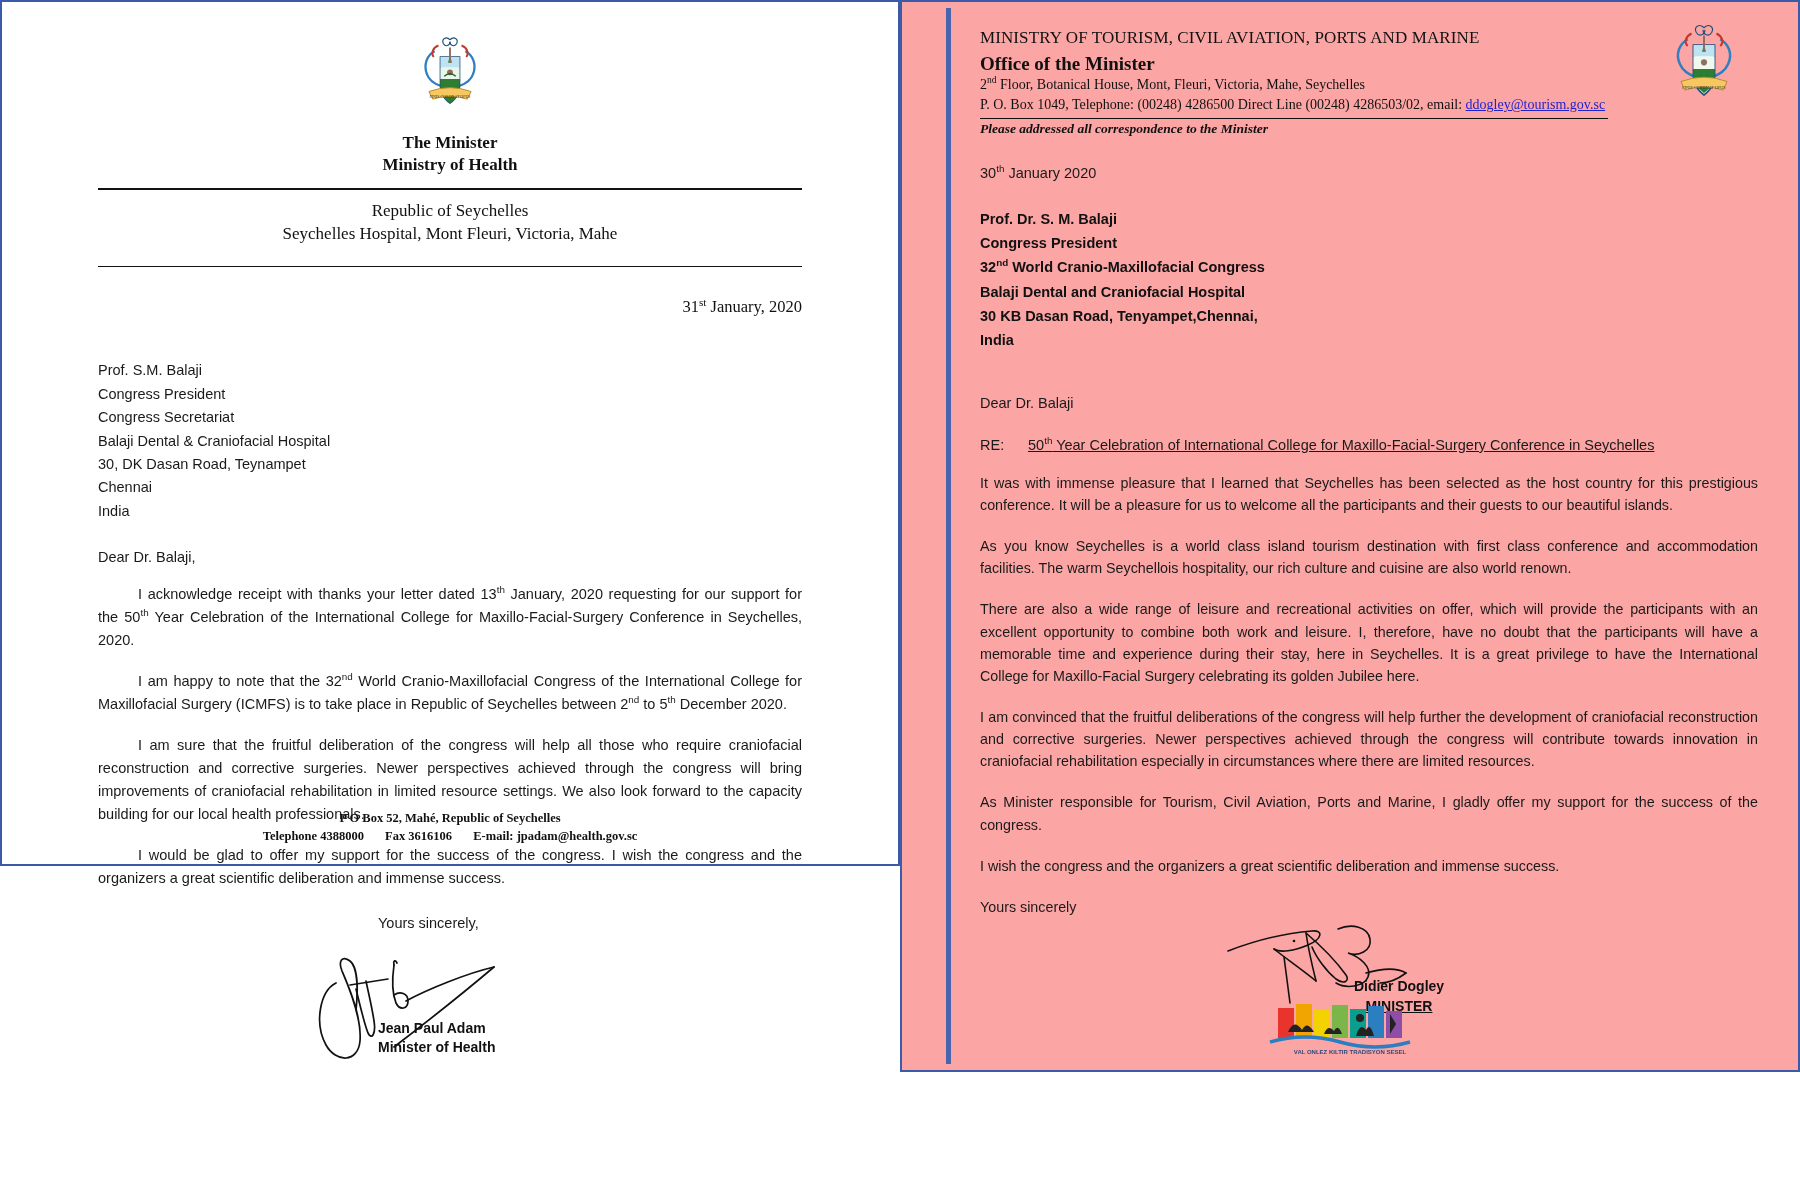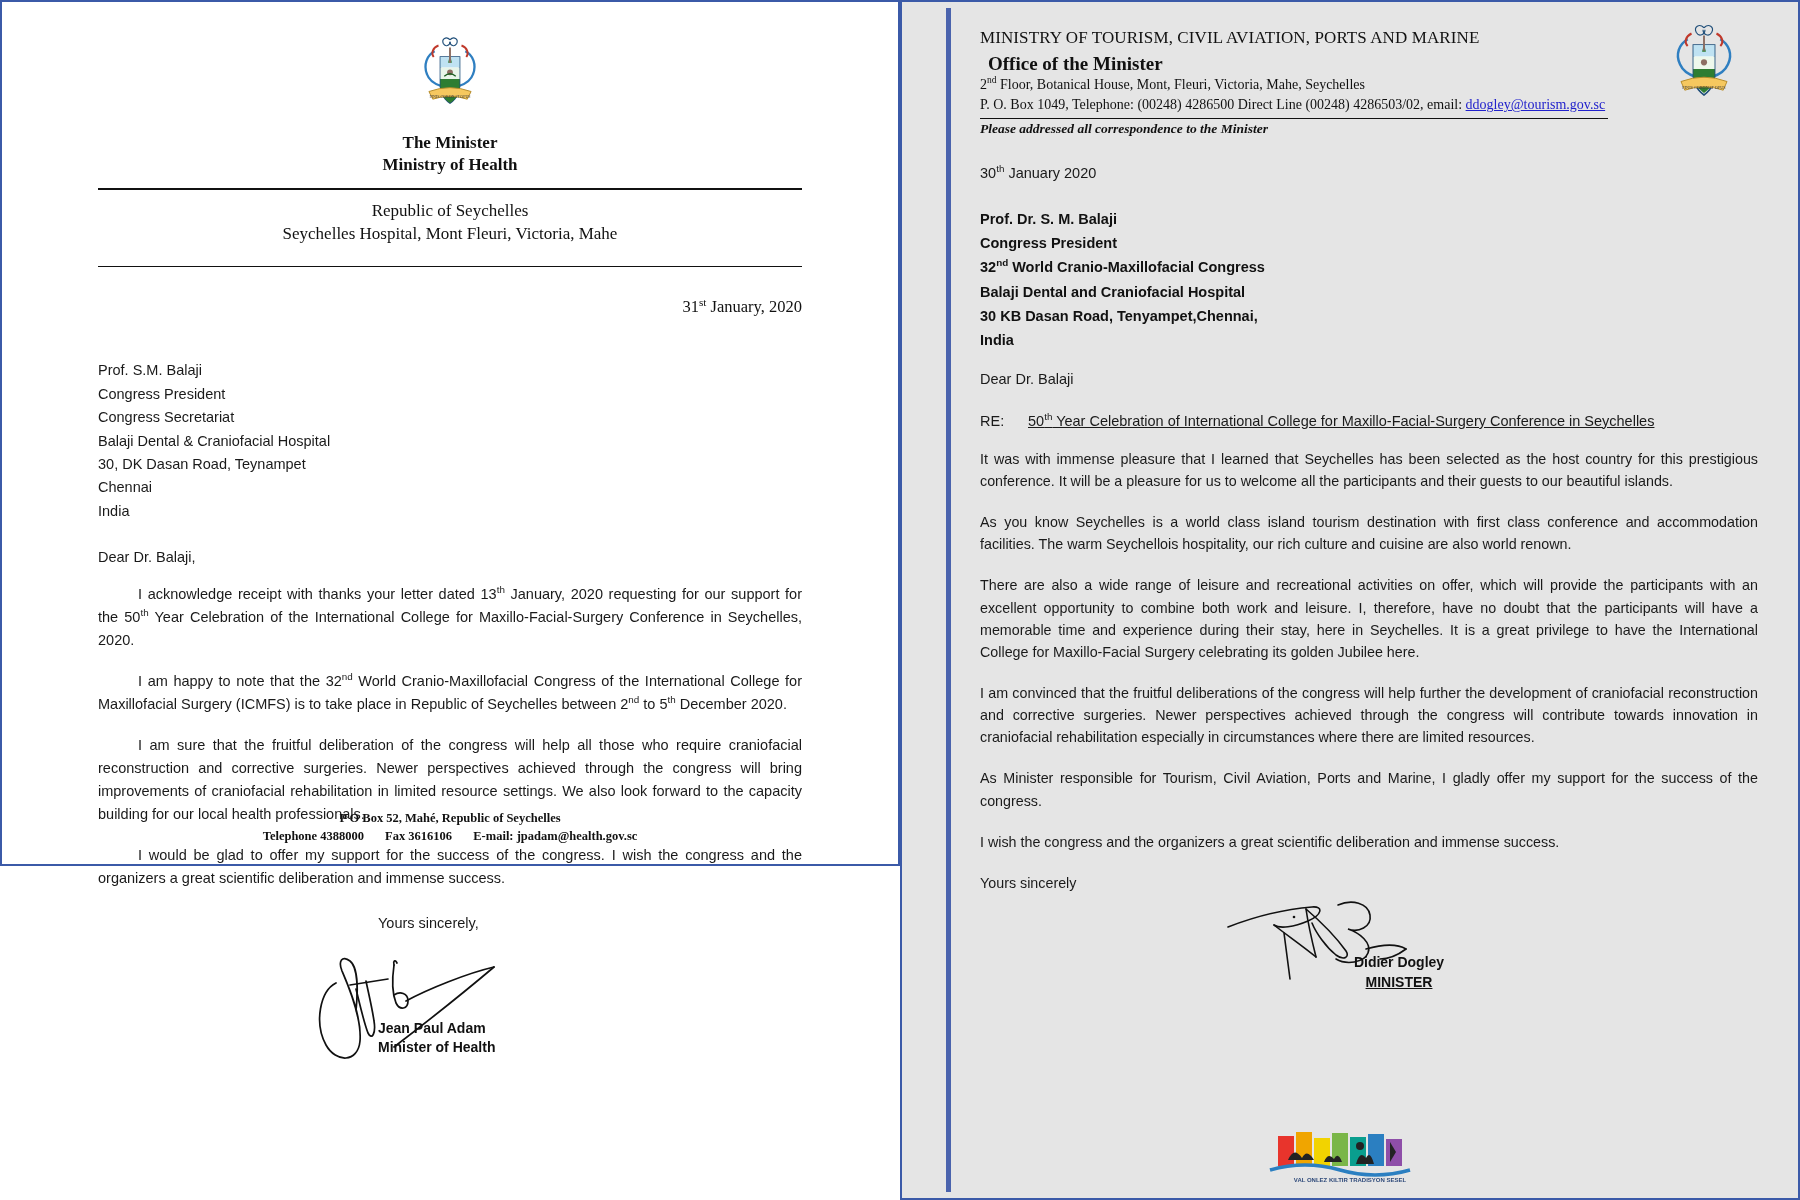--- a/index.html
+++ b/index.html
@@ -86,41 +86,40 @@
     font-weight:bold;
     font-size:12.5px;
     line-height:1.5;
     color:#111;
   }
   .footer-l .fline2 span { margin:0 9px; }
 
   
   .letter-right {
     position:relative;
-    width:900px; height:1200px;
-    background:#e5e5e5;
+    width:900px; height:1072px;
+    background:#fca5a5;
     border:2px solid #3b5aa8;
     padding:26px 40px 0 78px;
   }
   .rbar { position:absolute; left:44px; top:6px; bottom:6px; width:5px; background:#4a63ad; }
   .rhead { position:relative; padding-right:150px; }
   .mintitle {
     font-family:"Liberation Serif", serif;
     font-size:17px;
     letter-spacing:.1px;
     color:#111;
     white-space:nowrap;
   }
   .officeof {
     font-family:"Liberation Serif", serif;
     font-weight:bold;
     font-size:19px;
     margin-top:5px;
     color:#111;
-    margin-left:8px;
   }
   .rheadline {
     font-family:"Liberation Serif", serif;
     font-size:14px;
     line-height:1.45;
     color:#111;
     white-space:nowrap;
   }
   .rheadline a { color:#2222cc; }
   .rhead-rule { border-top:1.4px solid #111; margin:2px 0 2px 0; }
@@ -129,21 +128,21 @@
     font-style:italic; font-weight:bold;
     font-size:13.5px; color:#111;
   }
   .crest2 { position:absolute; right:6px; top:-8px; width:96px; height:100px; }
   .rdate { margin-top:28px; font-size:14.5px; color:#1a1a1a; }
   .raddr {
     margin-top:26px;
     font-size:14.5px; font-weight:bold;
     line-height:1.68; color:#111;
   }
-  .rsalut { margin-top:18px; font-size:14.5px; color:#1a1a1a; }
+  .rsalut { margin-top:42px; font-size:14.5px; color:#1a1a1a; }
   .re-row { margin-top:26px; font-size:14.5px; color:#1a1a1a; display:flex; }
   .re-lbl { width:48px; flex:none; }
   .re-sub { text-decoration:underline; }
   .rp {
     margin-top:19px;
     font-size:14.3px;
     line-height:1.55;
     text-align:justify;
     color:#1a1a1a;
   }

